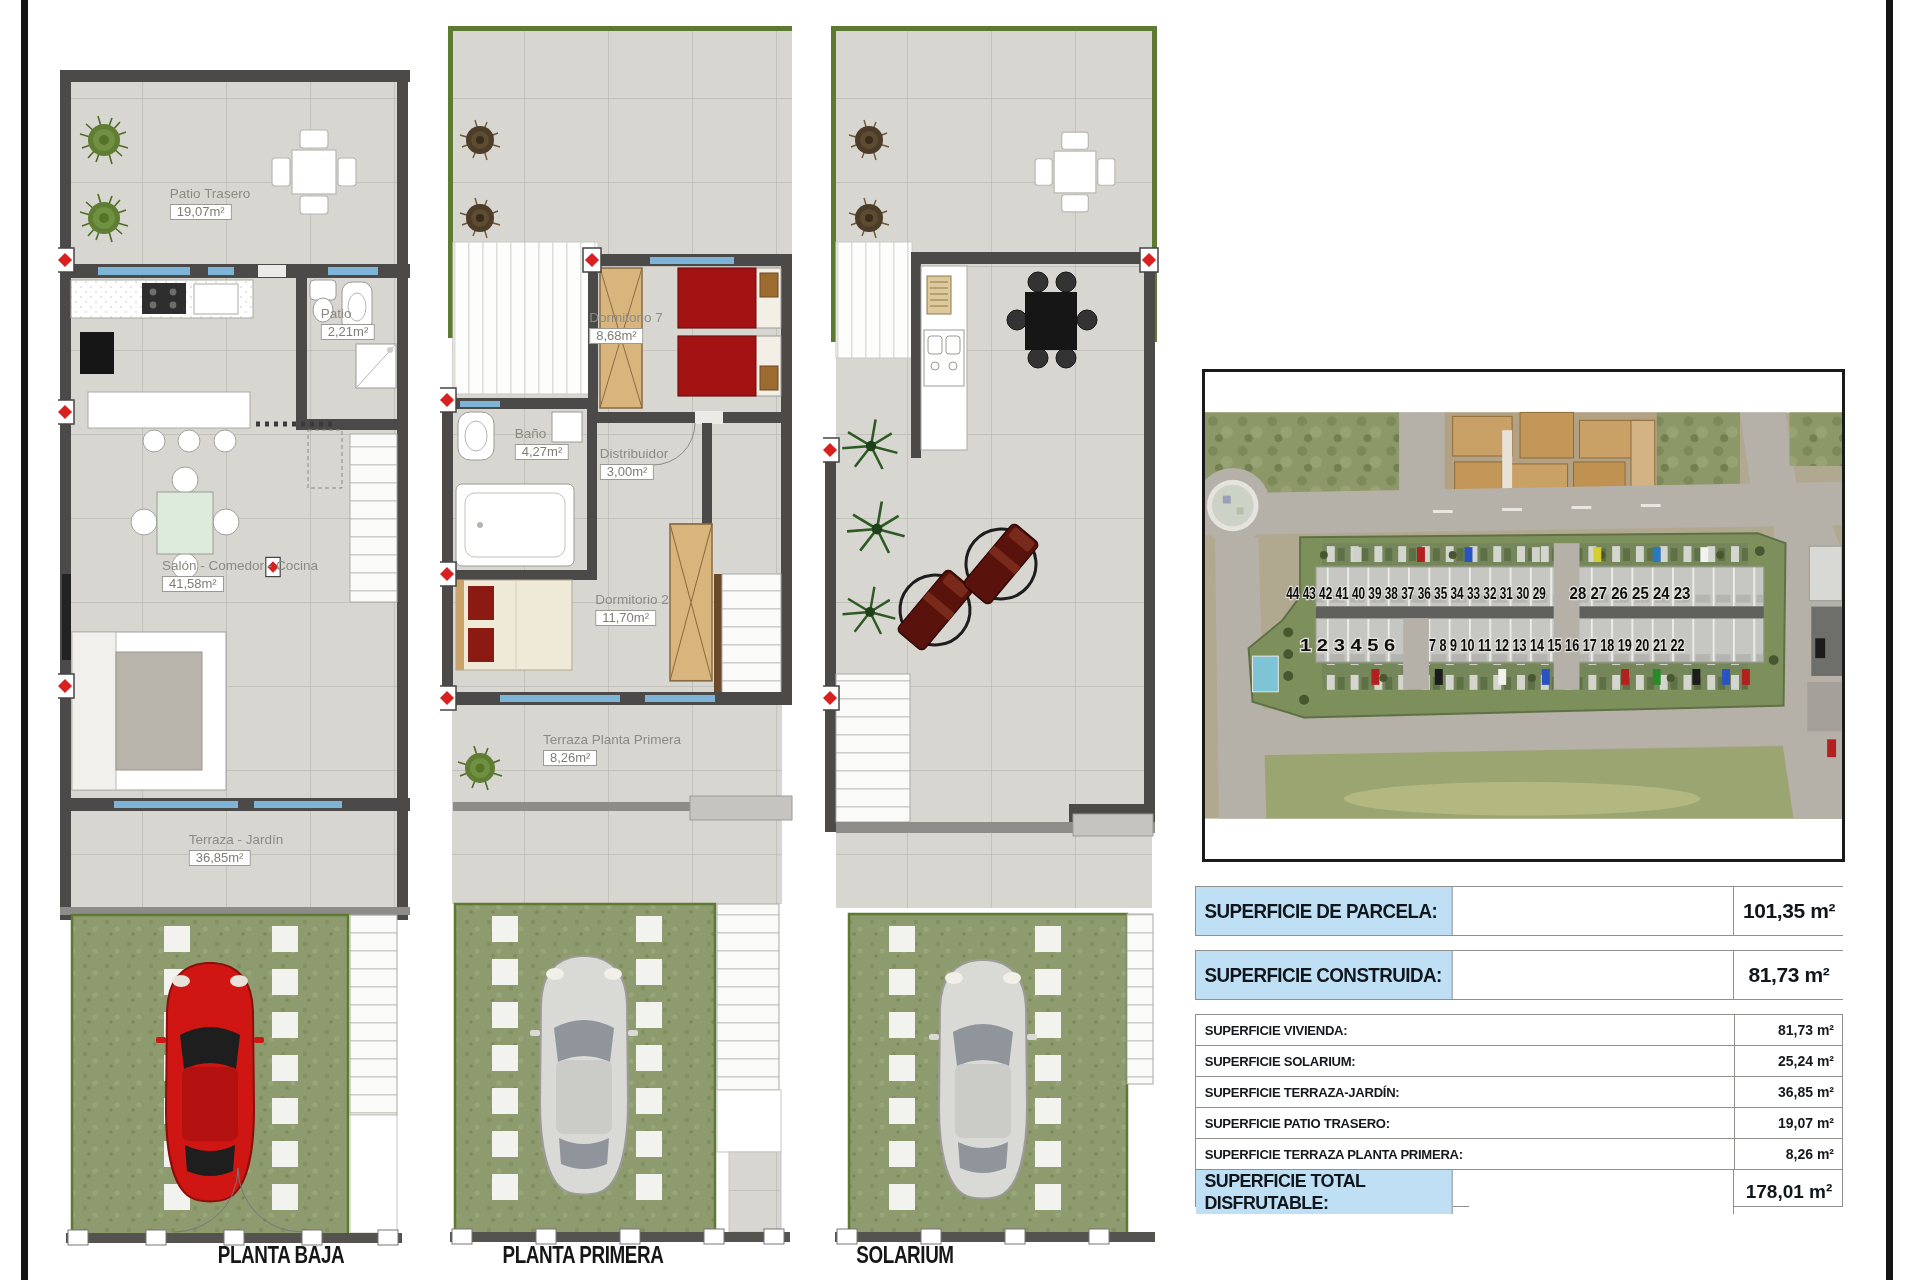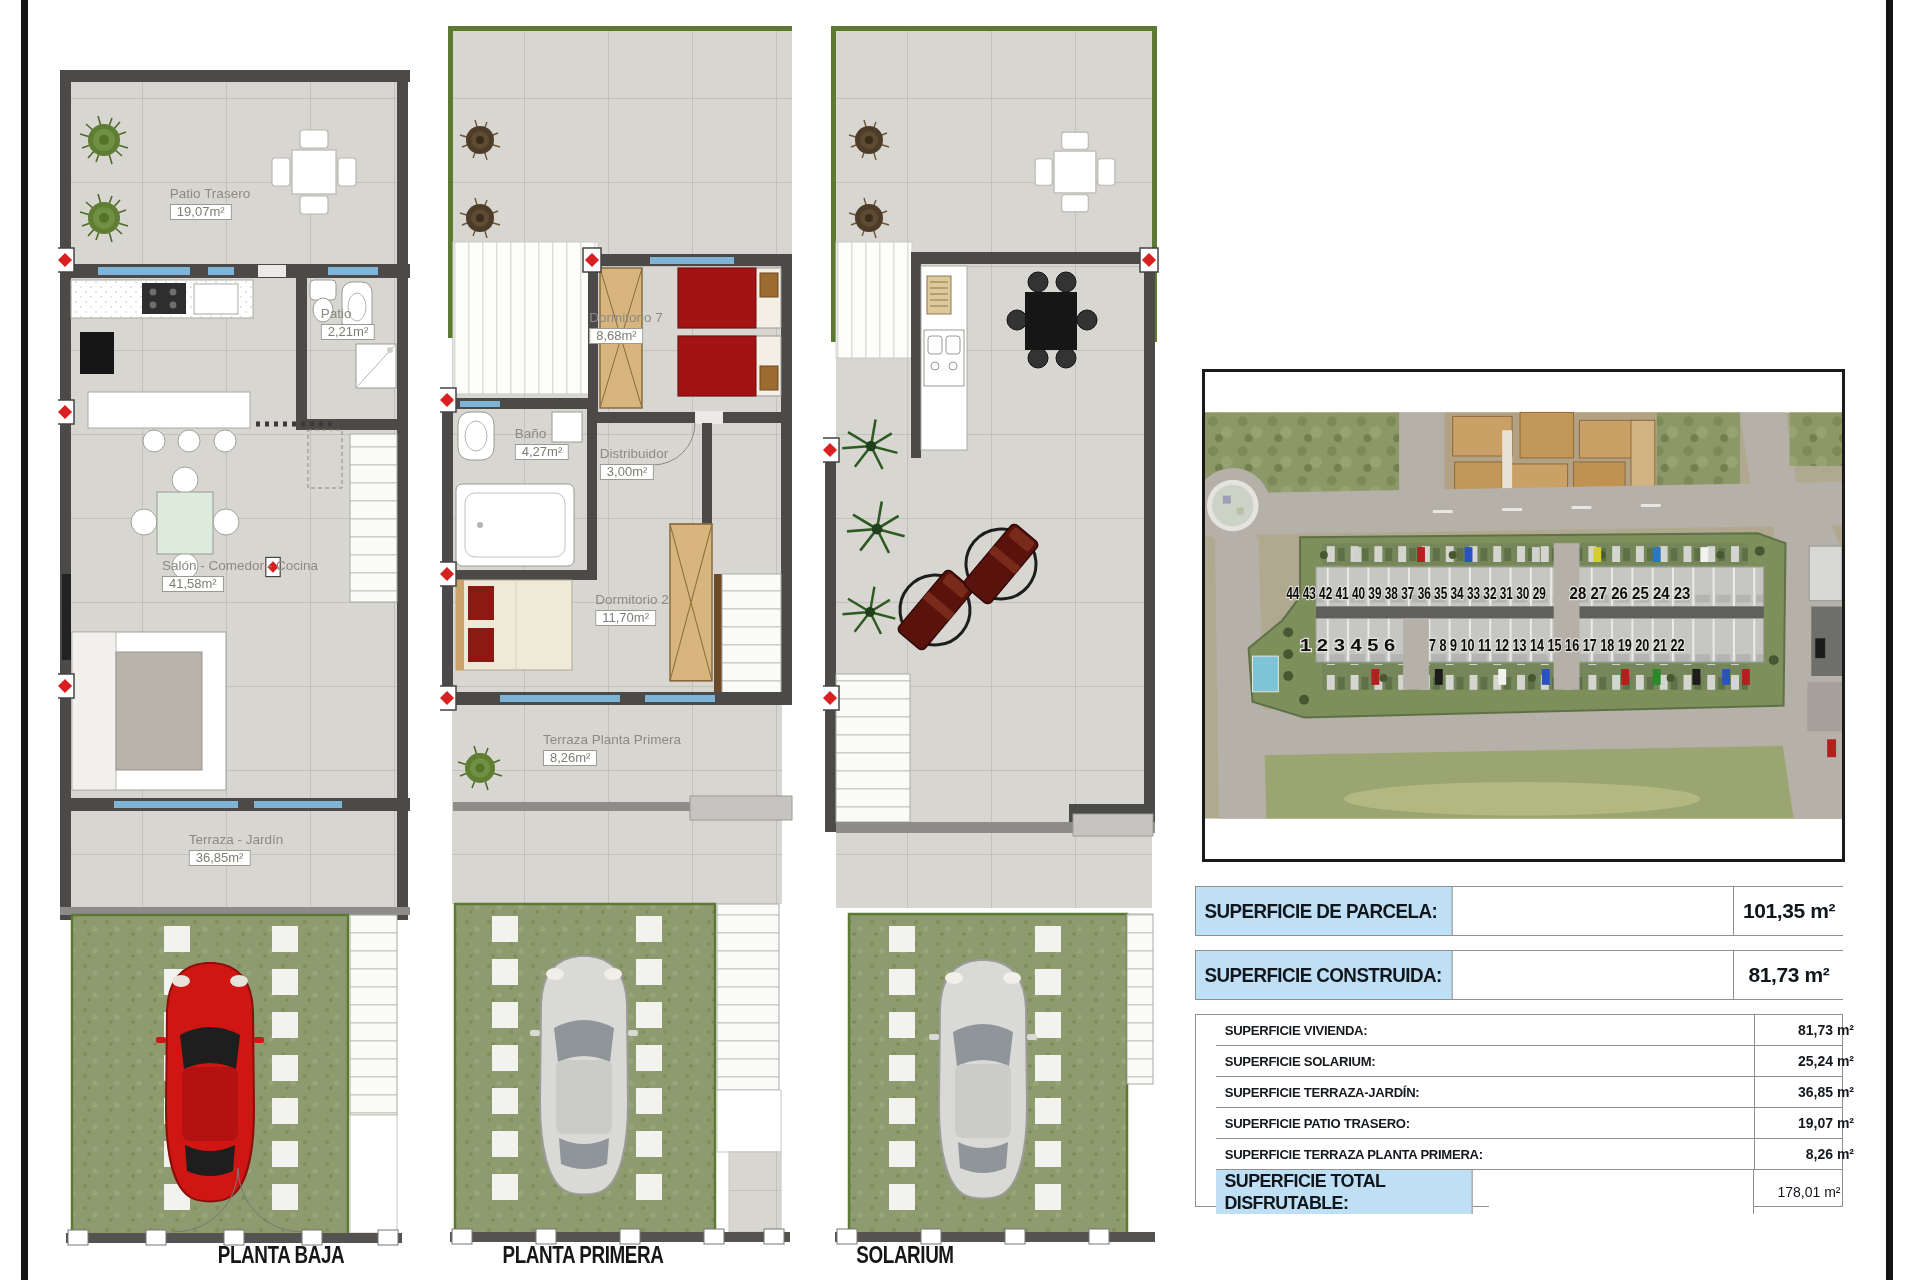--- a/index.html
+++ b/index.html
@@ -27,32 +27,32 @@
 
   .areas{position:absolute;left:1195px;top:886px;width:648px;font-family:"Liberation Sans",sans-serif;}
   .row{display:grid;box-sizing:border-box;}
   .row.hi{grid-template-columns:273px 265px 110px;height:50px;border:1px solid #8f8f8b;margin-bottom:14px;}
   .row.hi .label{background:#bfe0f4;border-right:1px solid #8f8f8b;display:flex;align-items:center;
         padding-left:9px;font-weight:800;font-size:20px;letter-spacing:-.6px;color:#10161c;
         transform:scaleX(.94);transform-origin:left;}
   .row.hi .mid{border-right:1px solid #8f8f8b;background:#fff;}
   .row.hi .val{display:flex;align-items:center;justify-content:center;font-weight:800;
         font-size:21px;letter-spacing:-.4px;color:#10161c;background:#fff;}
-  .detail{border:1px solid #8f8f8b;margin-top:13px;padding-left:20px;}
+  .detail{border:1px solid #8f8f8b;margin-top:13px;}
   .row.det{grid-template-columns:538px 110px;height:31px;border-bottom:1px solid #8f8f8b;}
   .row.det .label{display:flex;align-items:center;padding-left:9px;font-weight:700;font-size:13.5px;
         letter-spacing:-.3px;color:#15181c;transform:scaleX(.97);transform-origin:left;}
   .row.det .val{display:flex;align-items:center;justify-content:flex-end;padding-right:10px;
         font-weight:700;font-size:14px;color:#15181c;border-left:1px solid #8f8f8b;}
   .row.tot{grid-template-columns:273px 265px 110px;height:36px;}
   .row.tot .label{background:#bfe0f4;border-right:1px solid #8f8f8b;display:flex;align-items:center;
         padding-left:9px;font-weight:800;font-size:19px;letter-spacing:-.6px;color:#10161c;
         transform:scaleX(.94);transform-origin:left;}
   .row.tot .mid{border-right:1px solid #8f8f8b;background:#fff;}
-  .row.tot .val{display:flex;align-items:center;justify-content:center;font-weight:400;font-size:14px;color:#10161c;}
+  .row.tot .val{display:flex;align-items:center;justify-content:center;font-weight:700;font-size:19px;color:#10161c;}
 </style>
 </head>
 <body>
 
 <div class="stage">
   <div class="frame left"></div>
   <div class="frame right"></div>
 
   <section class="plan" style="left:58px;top:14px;width:352px;height:1232px">
     <svg viewBox="0 0 352 1232" width="352" height="1232">

